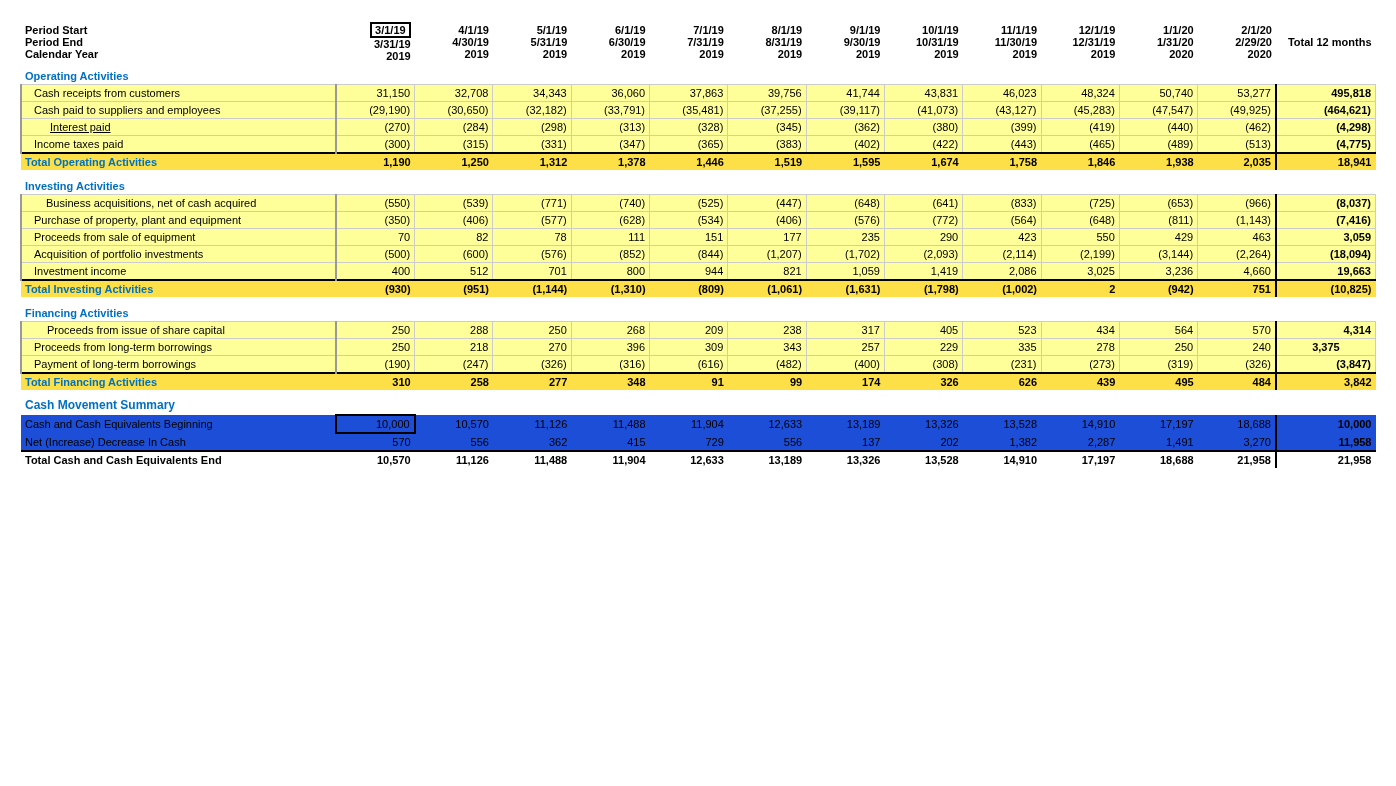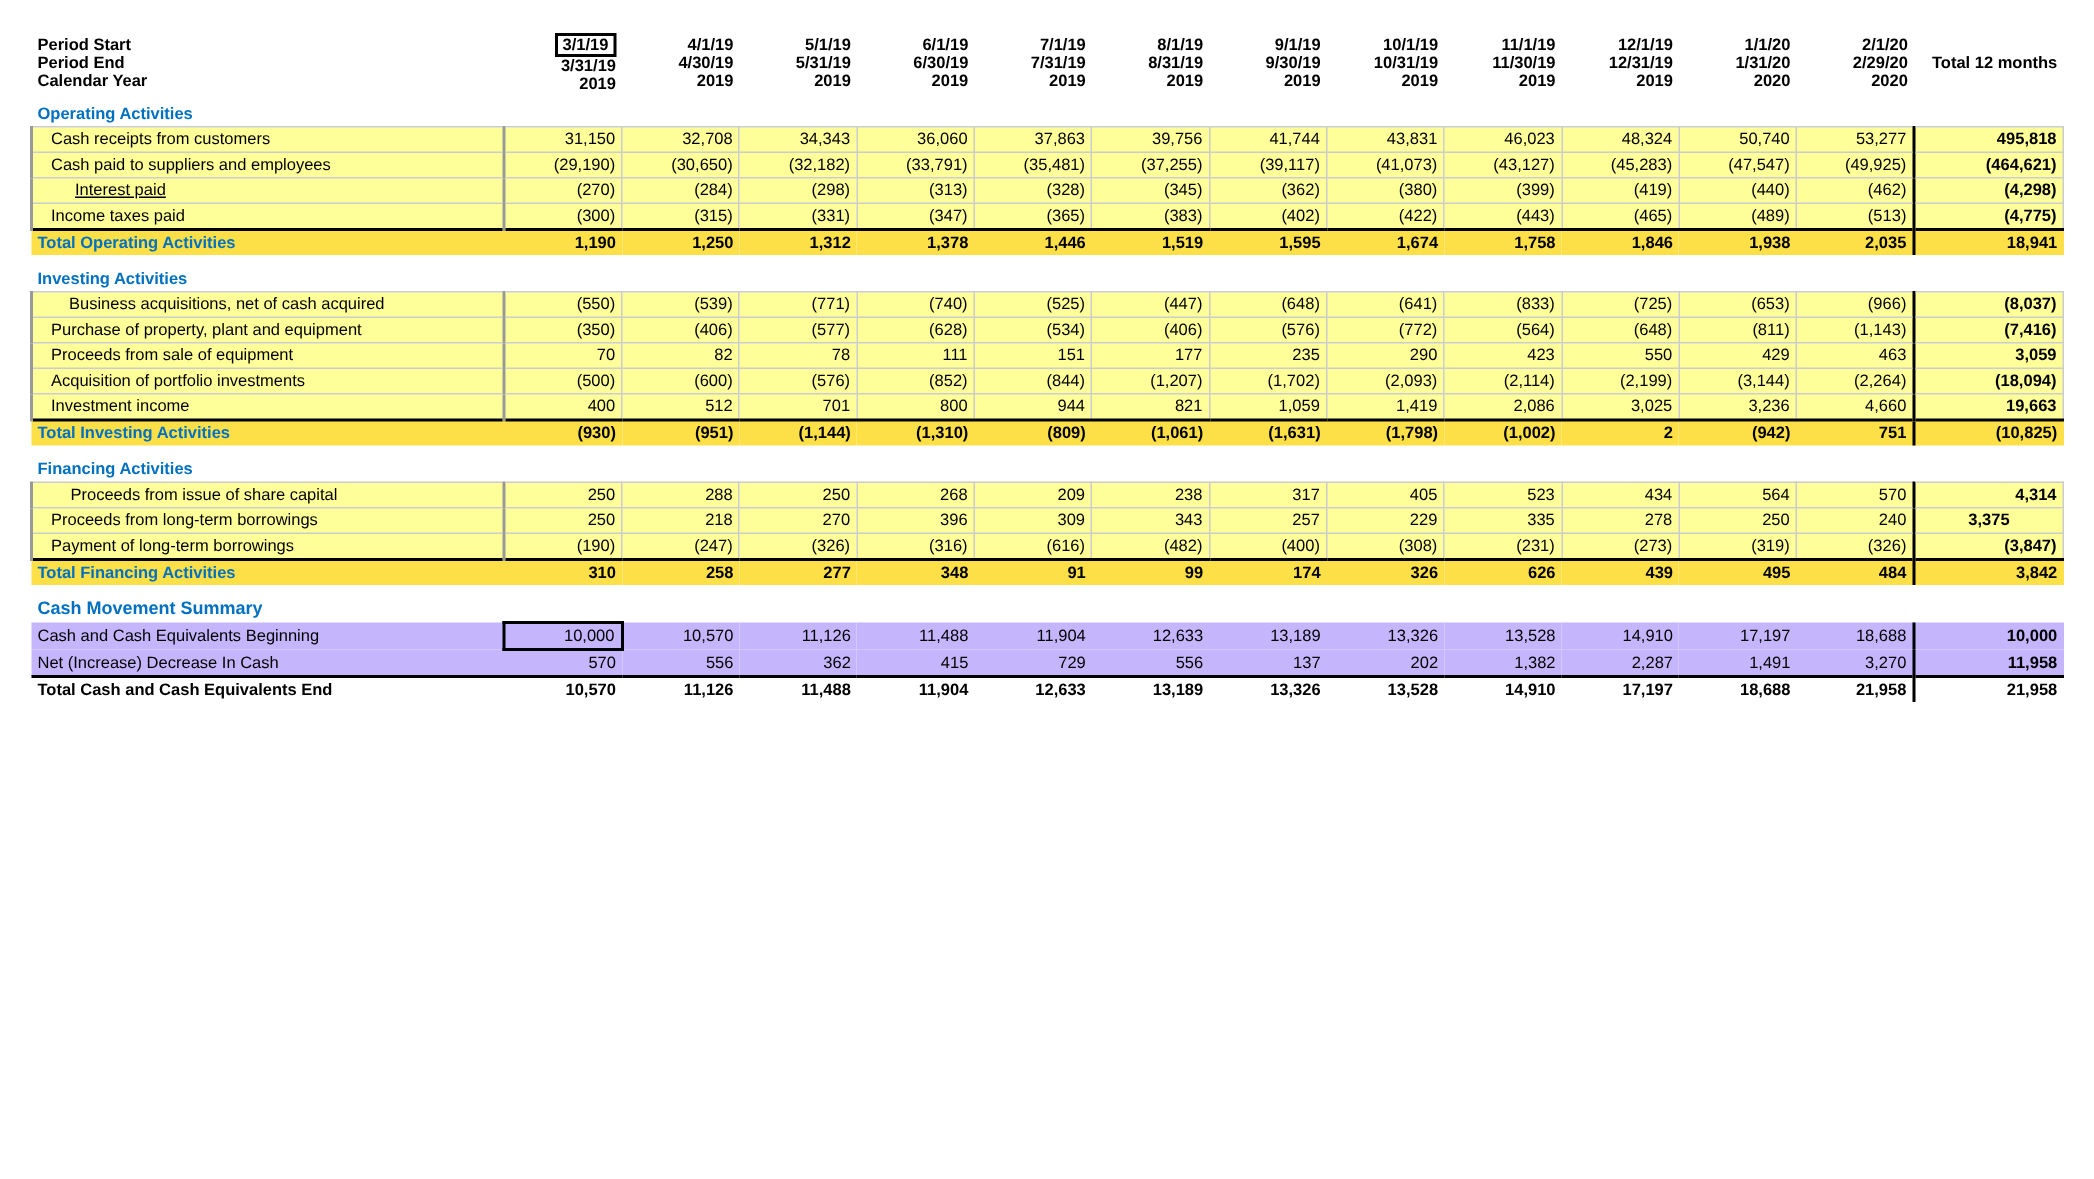--- a/index.html
+++ b/index.html
@@ -55,21 +55,21 @@
     .total-row td {
       font-weight: bold;
       border-top: 2px solid #000;
       background: #fde047;
       font-size: 11px;
     }
     .total-row td.col-label {
       color: #0070C0;
     }
     .summary-data-row td {
-      background: #c4b5fd;
+      background: #1d4ed8;
       font-size: 11px;
     }
     .summary-total-row td {
       font-weight: bold;
       border-top: 2px solid #000;
       font-size: 11px;
     }
     .period-start-box {
       border: 2px solid #000;
       display: inline-block;

